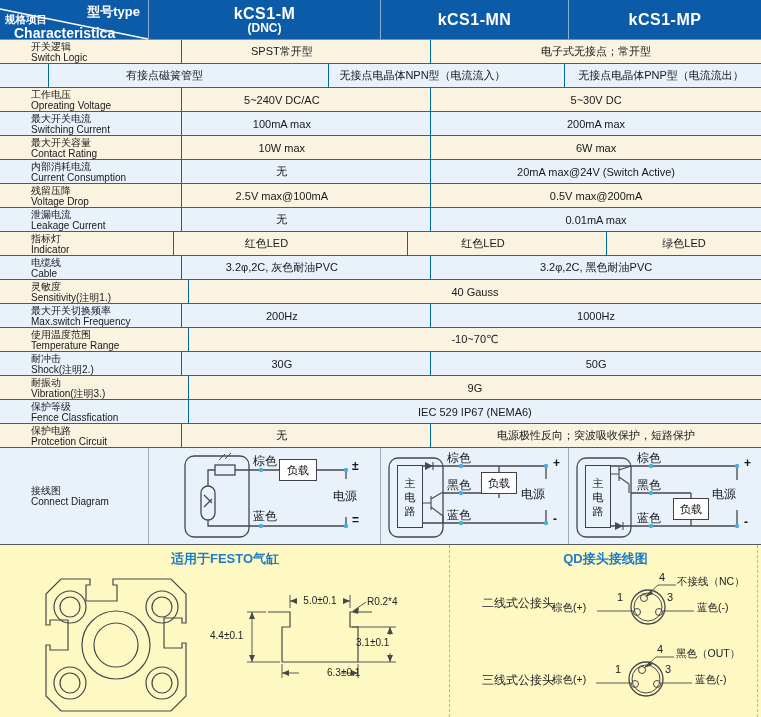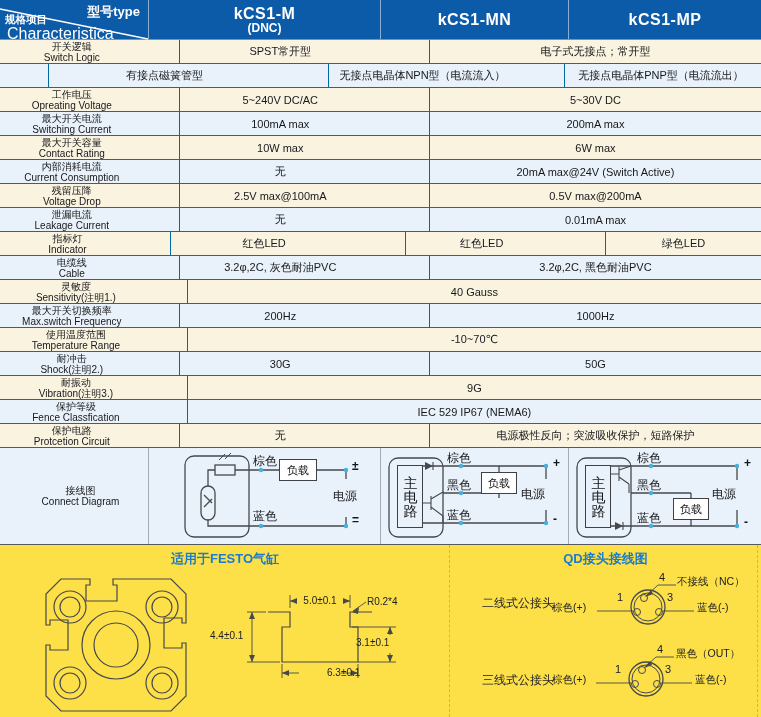--- a/index.html
+++ b/index.html
@@ -4,51 +4,51 @@
 <style>
   * { margin:0; padding:0; box-sizing:border-box; }
   body { background:#ffffff; font-family:"Liberation Sans","DejaVu Sans",sans-serif; }
   #app { position:relative; width:761px; height:717px; background:#fff; overflow:hidden; }
 
   
   .hdr { display:flex; height:40px; background:#0c5ba8; border-bottom:1px solid #8a9096; }
   .corner { position:relative; width:148px; color:#fff; }
   .corner .t-type { position:absolute; right:8px; top:3px; font-size:13px; font-weight:bold; }
   .corner .t-zh   { position:absolute; left:5px; top:13px; font-size:10.5px; font-weight:bold; }
-  .corner .t-en   { position:absolute; left:7px; top:25px; font-size:16px; font-weight:normal; }
+  .corner .t-en   { position:absolute; left:14px; top:25px; font-size:14px; font-weight:bold; }
   .corner svg { position:absolute; left:0; top:0; }
   .model { display:flex; flex-direction:column; align-items:center; justify-content:center;
            color:#fff; font-weight:bold; border-left:1px solid #88aed3; }
   .model .nm  { font-size:16px; line-height:17px; letter-spacing:.5px; }
   .model .sub { font-size:12px; line-height:13px; }
   .w-m { width:232px; } .w-n { width:188px; } .w-p { width:193px; }
 
   .trow { display:flex; height:24px; border-bottom:1px solid #55585c; }
   .cream { background:#f9f3e0; }
   .blu   { background:#e9f2fa; }
-  .lbl { width:148px; padding-left:13px; display:flex; flex-direction:column; justify-content:center;align-items:center; }
+  .lbl { width:148px; padding-left:31px; display:flex; flex-direction:column; justify-content:center; }
   .lbl .zh { font-size:10px; line-height:11px; color:#17181b; }
   .lbl .en { font-size:10px; line-height:11px; color:#17181b; }
   .val { border-left:1px solid #0369a1; display:flex; align-items:center; justify-content:center;
          font-size:11px; color:#17181b; text-align:center;margin-left:48px; }
   .v-m  { width:232px; } .v-n { width:188px; } .v-p { width:193px; }
   .v-np { width:381px; } .v-all { width:616px;text-align:right; }
 
   .trow.diag { height:97px; }
   .dcell { position:relative; border-left:1px solid #a3adb5; }
   .dcell svg { position:absolute; left:0; top:0; }
   .dl { position:absolute; font-size:12px; line-height:12px; color:#15161a; white-space:nowrap; }
   .term { font-size:12px; font-weight:bold; }
   .loadbox { position:absolute; border:1px solid #3f4145; background:#fff; display:flex;
              align-items:center; justify-content:center; font-size:11px; color:#15161a; }
   .mainbox { position:absolute; border:1.4px solid #3f4145; display:flex; align-items:center; justify-content:center; }
-  .mainbox span { width:13px; font-size:14px; line-height:14px; word-break:break-all; text-align:center; color:#15161a; }
+  .mainbox span { width:13px; font-size:11px; line-height:14px; word-break:break-all; text-align:center; color:#15161a; }
 
   
-  #bottom { position:absolute; left:0; top:545px; width:761px; height:172px; background:#fde047; }
+  #bottom { position:absolute; left:0; top:545px; width:761px; height:172px; background:#fef9c3; }
   #bottom svg.shapes { position:absolute; left:0; top:0; }
   .dash { position:absolute; top:0; height:172px; width:0; border-left:1px dashed #aeb2b6; }
   .btitle { position:absolute; top:5px; font-size:13px; font-weight:bold; color:#1d7cc9; text-align:center; }
   .bl { position:absolute; font-size:10px; line-height:12px; color:#202124; white-space:nowrap; }
   .conn-label { position:absolute; font-size:12px; color:#202124; white-space:nowrap; }
   .pin-num { position:absolute; font-size:11px; color:#202124; }
 </style>
 </head>
 <body>
 

